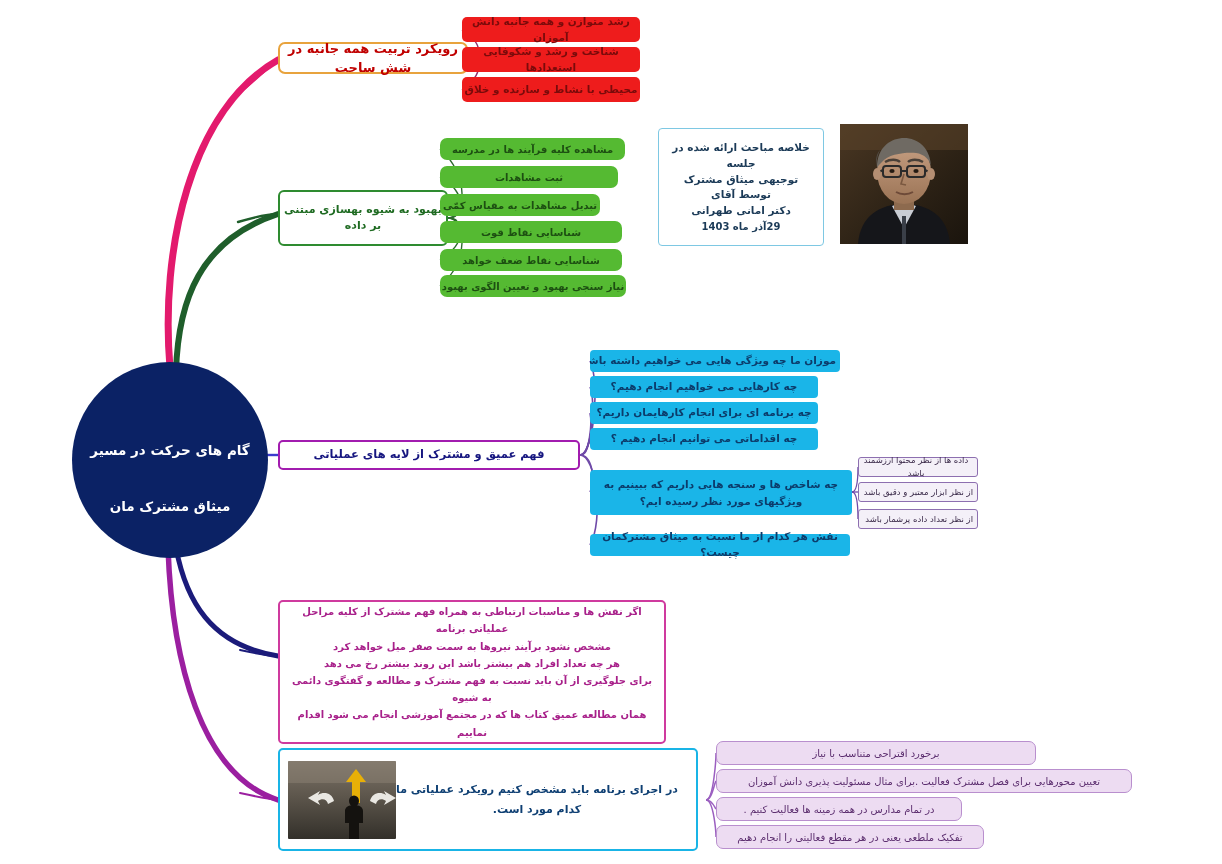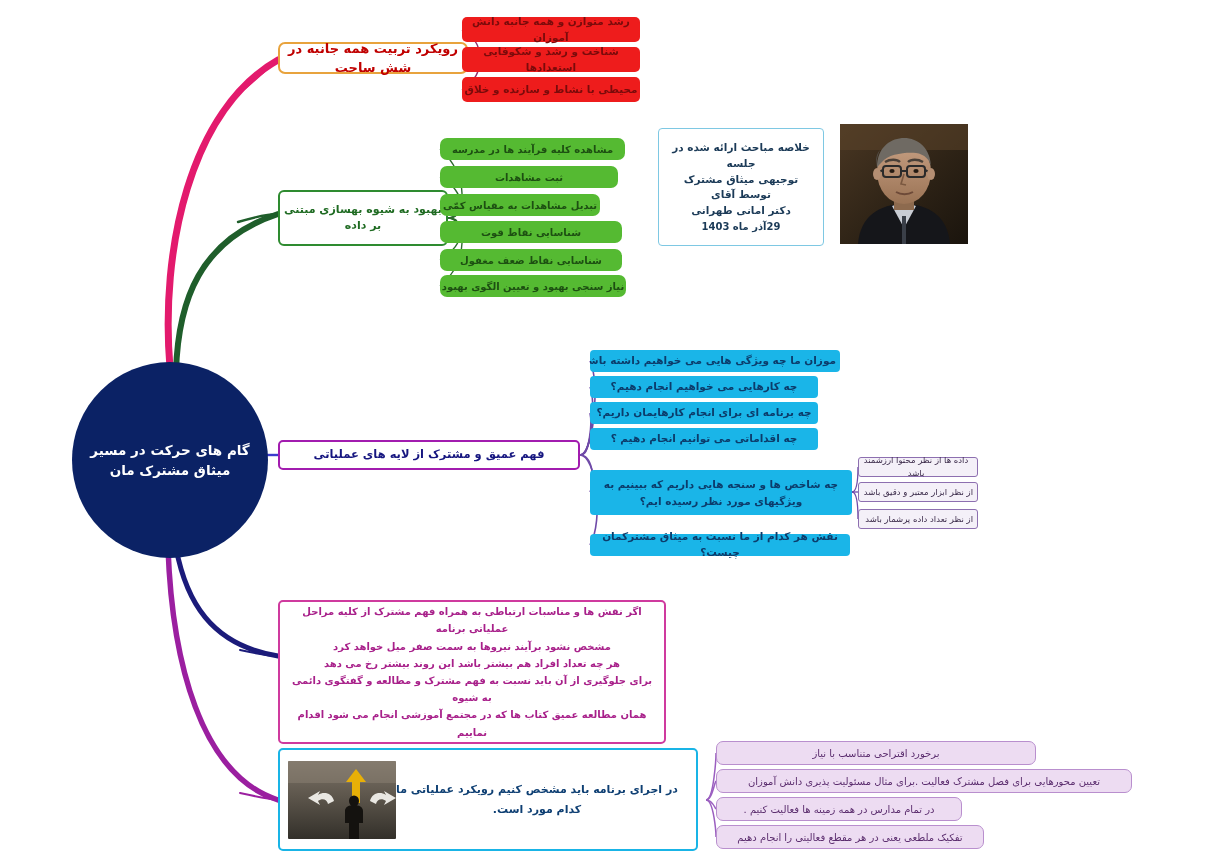--- a/index.html
+++ b/index.html
@@ -12,21 +12,21 @@
 
   .node{position:absolute;box-sizing:border-box;display:flex;align-items:center;justify-content:center;
         text-align:center;line-height:1.5;direction:rtl;}
 
   
   .central{
     left:72px;top:362px;width:196px;height:196px;border-radius:50%;
     background:#0b2265;color:#ffffff;font-weight:bold;font-size:13.5px;
     padding:0 18px;box-shadow:0 0 0 0 transparent;
   }
-  .central span{display:block;}
+  .central span{display:block;margin-top:36px;}
 
   
   .orange-parent{
     left:278px;top:42px;width:190px;height:32px;border:2px solid #e8a33d;border-radius:7px;
     background:#ffffff;color:#c00000;font-weight:bold;font-size:13px;
   }
   
   .red-child{
     background:#ee1c1c;color:#7a0b0b;font-weight:bold;font-size:10.5px;border-radius:5px;
     height:25px;left:462px;width:178px;
@@ -177,21 +177,21 @@
   <div class="node orange-parent">رویکرد تربیت همه جانبه در شش ساحت</div>
   <div class="node red-child r0">رشد متوازن  و همه جانبه دانش آموزان</div>
   <div class="node red-child r2">محیطی با نشاط و سازنده و خلاق</div>
   <div class="node red-child r1">شناخت و رشد و شکوفایی استعدادها</div>
 
   <div class="node green-parent">بهبود به شیوه بهسازی مبتنی بر داده</div>
   <div class="node green-child g0">مشاهده کلیه فرآیند ها در مدرسه</div>
   <div class="node green-child g1">ثبت مشاهدات</div>
   <div class="node green-child g2">تبدیل مشاهدات به مقیاس کمّی</div>
   <div class="node green-child g3">شناسایی نقاط قوت</div>
-  <div class="node green-child g4">شناسایی نقاط ضعف مغفول</div>
+  <div class="node green-child g4">شناسایی نقاط ضعف خواهد</div>
   <div class="node green-child g5">نیاز سنجی بهبود و تعیین الگوی بهبود</div>
 
   <div class="node info-box">
     <span>خلاصه مباحث ارائه شده در جلسه</span>
     <span>توجیهی میثاق مشترک توسط آقای</span>
     <span>دکتر امانی طهرانی</span>
     <span class="ln-date">29آذر ماه  1403</span>
   </div>
 
   <div class="photo">

